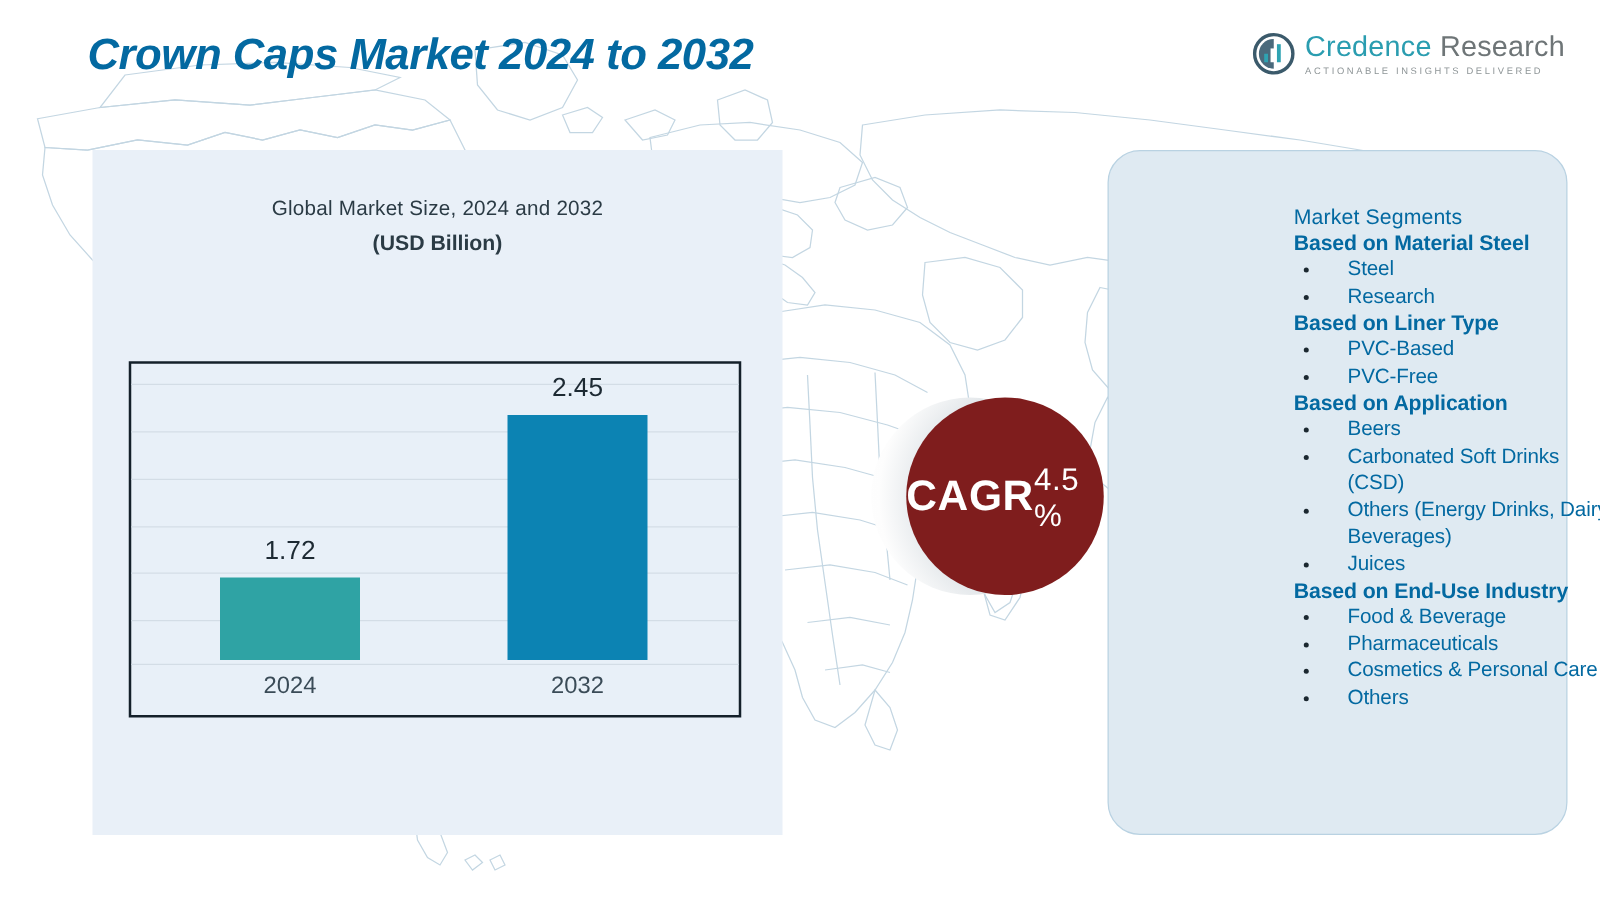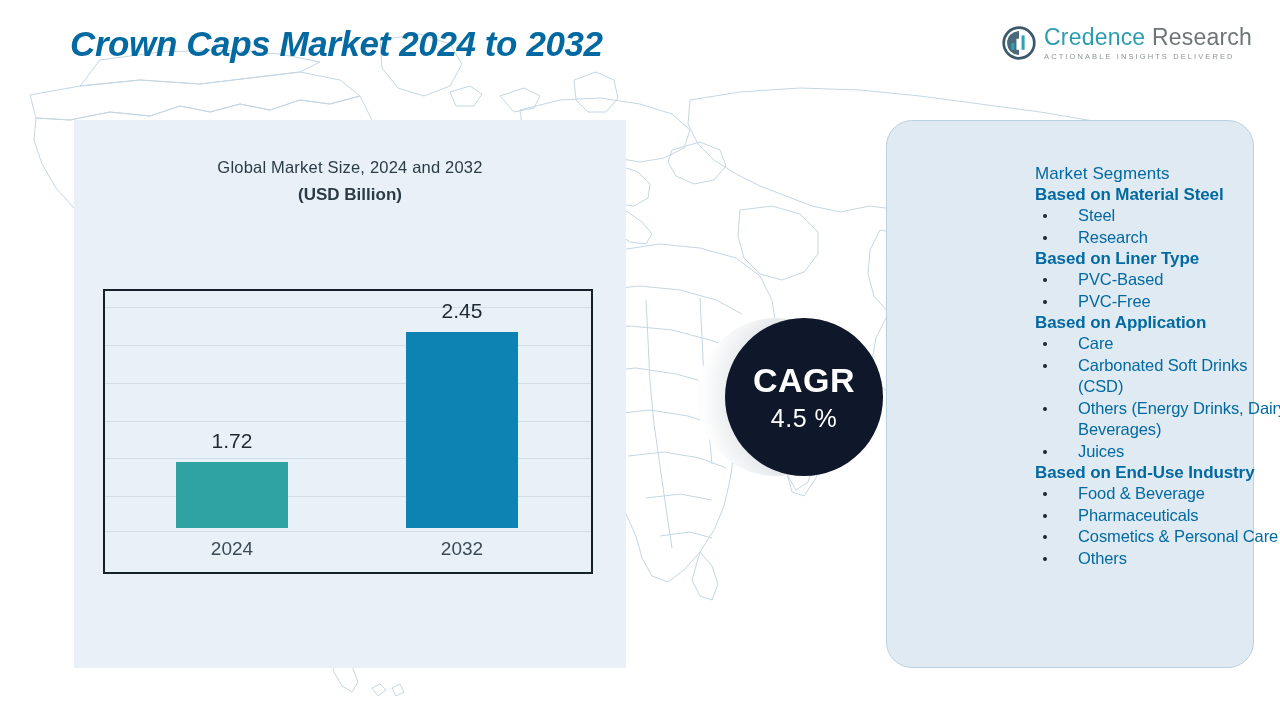--- a/index.html
+++ b/index.html
@@ -82,22 +82,22 @@
   
   .cagr-wrap { position: absolute; left: 697px; top: 318px; width: 220px; height: 160px; }
   .cagr-shadow {
     position: absolute; left: 0; top: 0; width: 158px; height: 158px;
     border-radius: 50%;
     background: radial-gradient(circle at 78% 50%, #9aa3a9 0%, #b9c0c5 24%, #e4e8eb 58%, #fdfdfd 80%, #ffffff 100%);
   }
   .cagr-circle {
     position: absolute; left: 28px; top: 0; width: 158px; height: 158px;
     border-radius: 50%;
-    background: #0f172a;
-    display: flex; flex-direction: column; align-items: center; justify-content: center;
+    background: #7f1d1d;
+    display: flex; flex-direction: row; align-items: center; justify-content: center;
     color: #ffffff;
   }
   .cagr-circle .cagr-title { font-size: 34px; font-weight: bold; letter-spacing: .5px; }
   .cagr-circle .cagr-value { font-size: 25px; margin-top: 4px; letter-spacing: .5px; }
 
   
   .right-panel {
     position: absolute; left: 886px; top: 120px;
     width: 368px; height: 548px;
     background: #dfeaf2;
@@ -262,21 +262,21 @@
 
     <div class="seg-group-title">Based on Material Steel</div>
     <div class="seg-item"><span class="dot"></span><span>Steel</span></div>
     <div class="seg-item"><span class="dot"></span><span>Research</span></div>
 
     <div class="seg-group-title">Based on Liner Type</div>
     <div class="seg-item"><span class="dot"></span><span>PVC-Based</span></div>
     <div class="seg-item"><span class="dot"></span><span>PVC-Free</span></div>
 
     <div class="seg-group-title">Based on Application</div>
-    <div class="seg-item"><span class="dot"></span><span>Care</span></div>
+    <div class="seg-item"><span class="dot"></span><span>Beers</span></div>
     <div class="seg-item"><span class="dot"></span><span>Carbonated Soft Drinks (CSD)</span></div>
     <div class="seg-item"><span class="dot"></span><span>Others (Energy Drinks, Dairy Beverages)</span></div>
     <div class="seg-item"><span class="dot"></span><span>Juices</span></div>
 
     <div class="seg-group-title">Based on End-Use Industry</div>
     <div class="seg-item"><span class="dot"></span><span>Food &amp; Beverage</span></div>
     <div class="seg-item"><span class="dot"></span><span>Pharmaceuticals</span></div>
     <div class="seg-item"><span class="dot"></span><span>Cosmetics &amp; Personal Care</span></div>
     <div class="seg-item"><span class="dot"></span><span>Others</span></div>
   </div>

